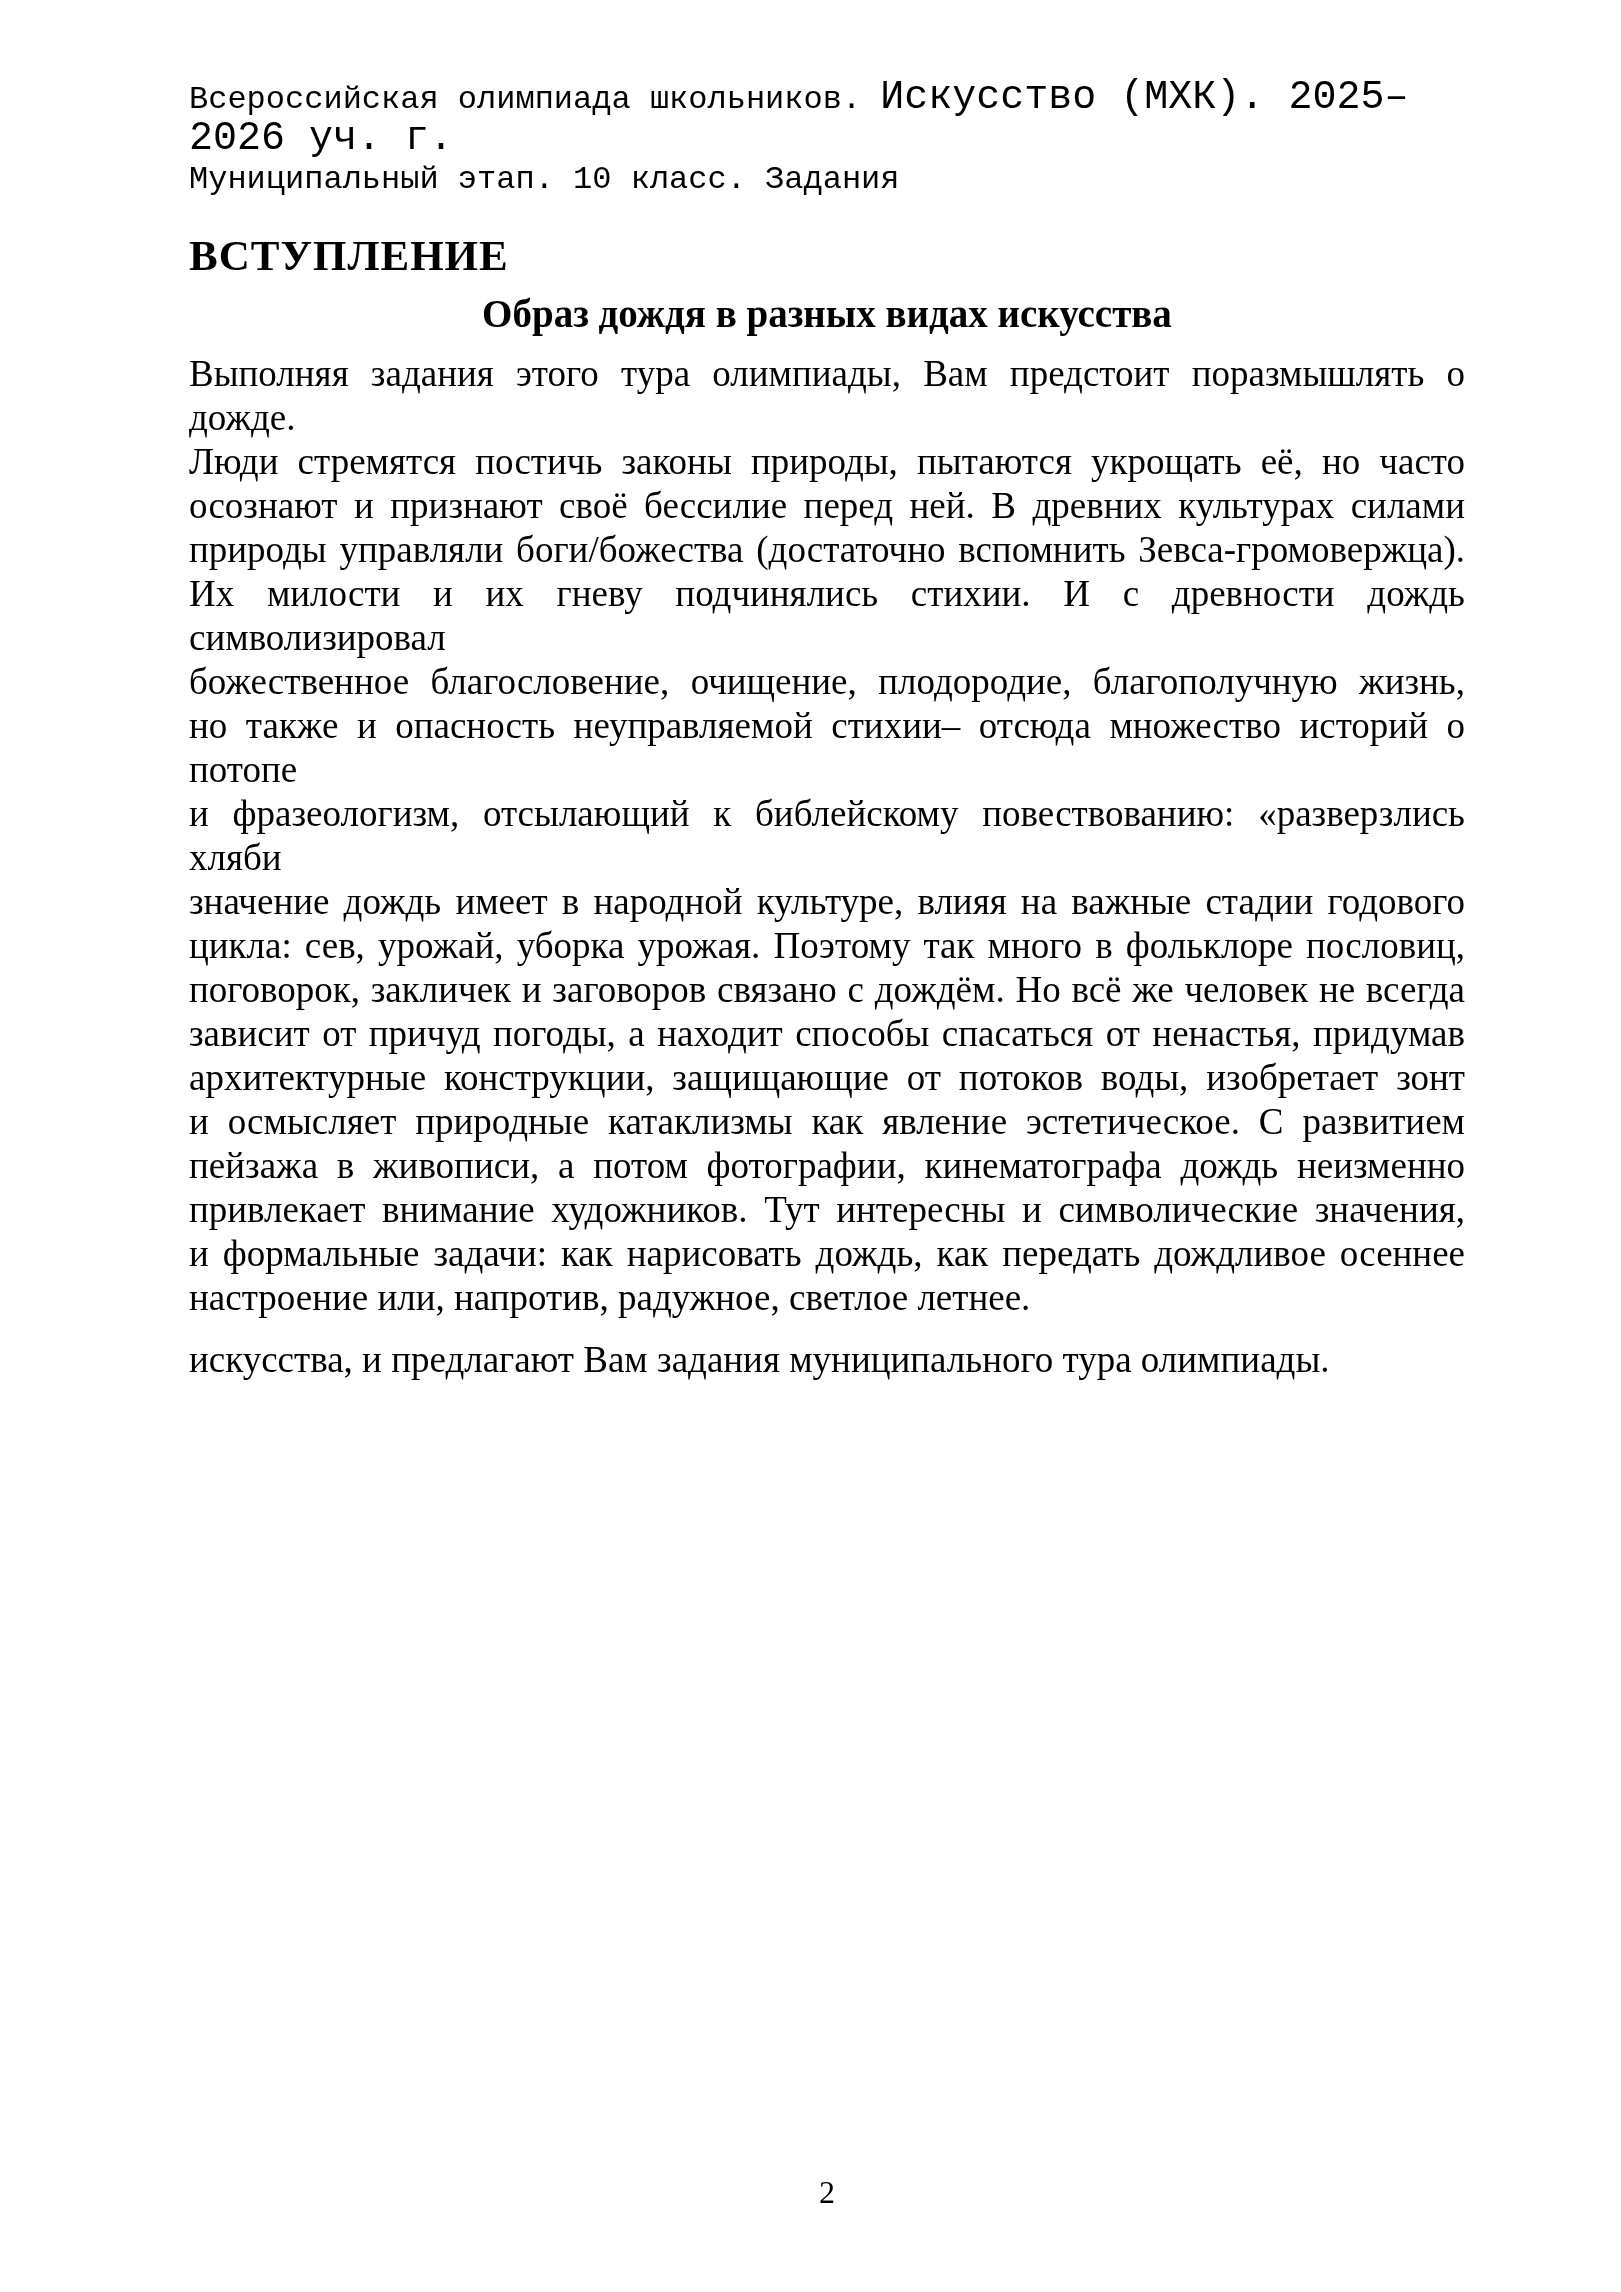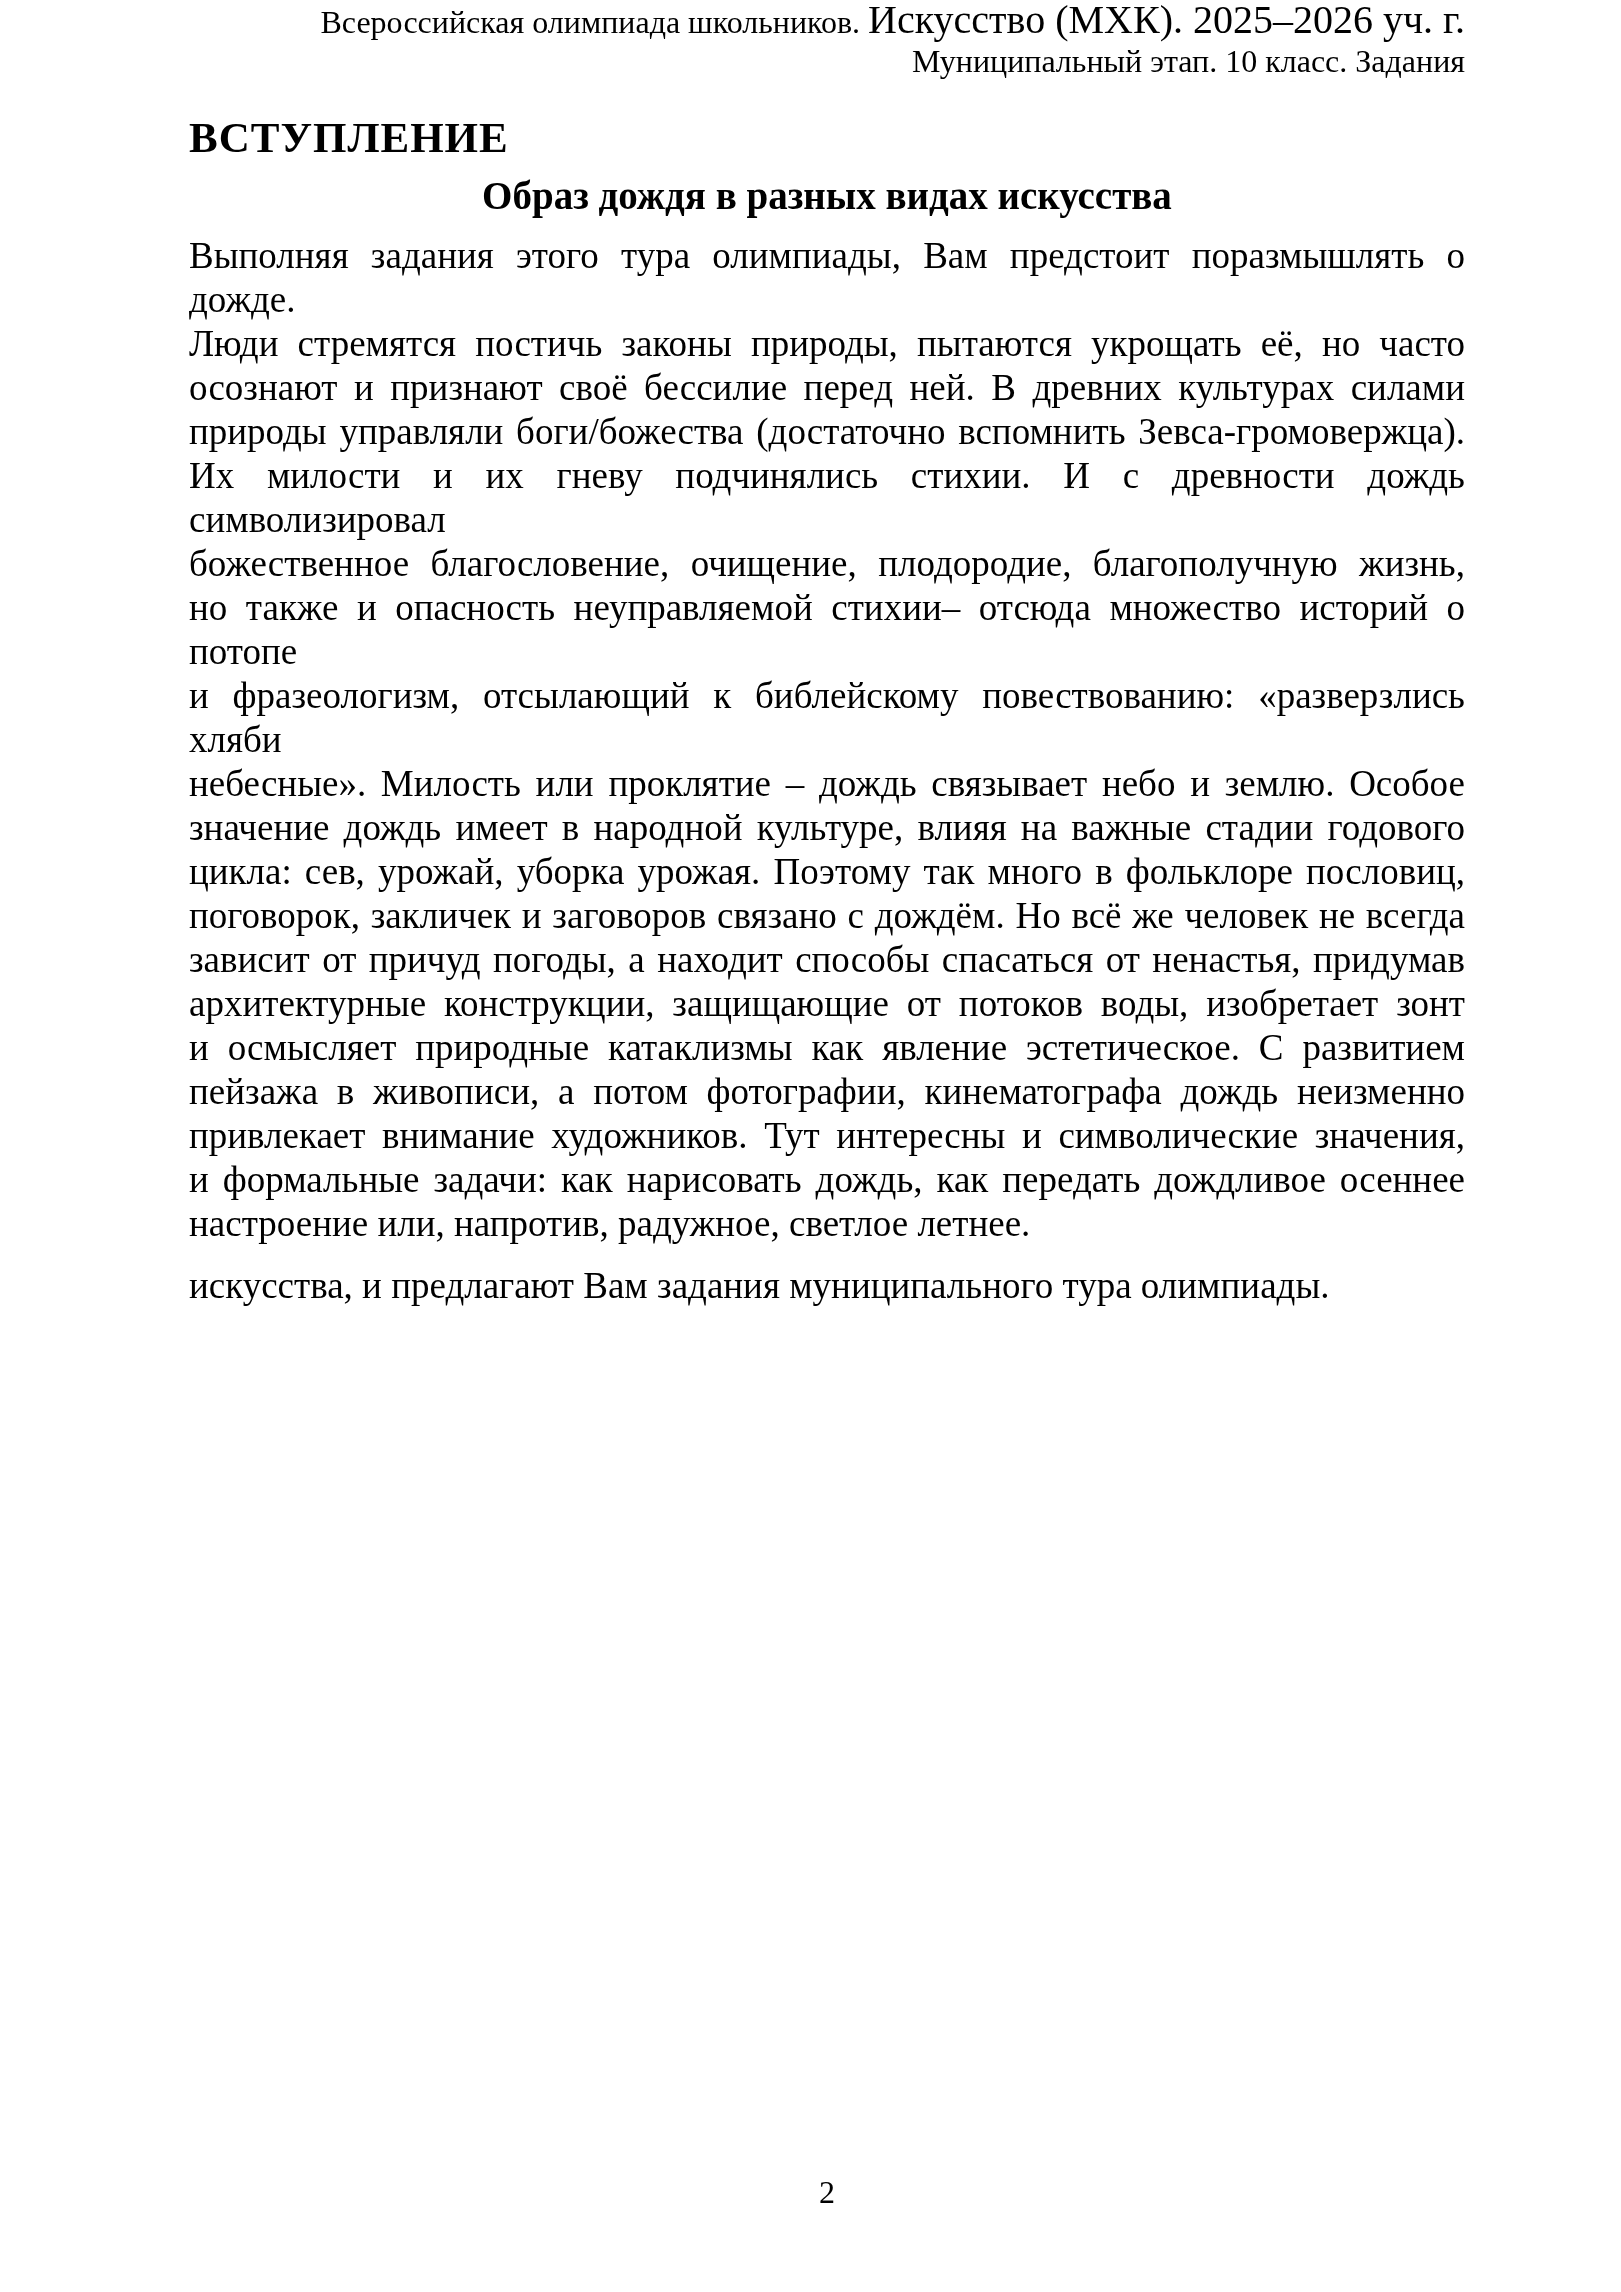--- a/index.html
+++ b/index.html
@@ -16,23 +16,25 @@
     font-family: "Liberation Serif", "DejaVu Serif", serif;
     overflow: hidden;
   }
   .content {
     position: absolute;
     left: 189px;
     top: 0;
     width: 1276px;
   }
   .doc-header {
-    text-align: right;
+    padding-top: 78px;
+    text-align: left;
     font-size: 32px;
     line-height: 39px;
+    font-family: Liberation Mono, monospace;
   }
   .doc-header .hdr-large {
     font-size: 40px;
   }
   .doc-title {
     margin-top: 32px;
     text-align: left;
     font-weight: bold;
     font-size: 43px;
     line-height: 49px;
@@ -89,21 +91,20 @@
 
     <div class="paragraph">
       <div class="jline">Выполняя задания этого тура олимпиады, Вам предстоит поразмышлять о дожде.</div>
       <div class="jline">Люди стремятся постичь законы природы, пытаются укрощать её, но часто</div>
       <div class="jline">осознают и признают своё бессилие перед ней. В древних культурах силами</div>
       <div class="jline">природы управляли боги/божества (достаточно вспомнить Зевса-громовержца).</div>
       <div class="jline">Их милости и их гневу подчинялись стихии. И с древности дождь символизировал</div>
       <div class="jline">божественное благословение, очищение, плодородие, благополучную жизнь,</div>
       <div class="jline">но также и опасность неуправляемой стихии– отсюда множество историй о потопе</div>
       <div class="jline">и фразеологизм, отсылающий к библейскому повествованию: «разверзлись хляби</div>
-      <div class="jline">небесные». Милость или проклятие – дождь связывает небо и землю. Особое</div>
       <div class="jline">значение дождь имеет в народной культуре, влияя на важные стадии годового</div>
       <div class="jline">цикла: сев, урожай, уборка урожая. Поэтому так много в фольклоре пословиц,</div>
       <div class="jline">поговорок, закличек и заговоров связано с дождём. Но всё же человек не всегда</div>
       <div class="jline">зависит от причуд погоды, а находит способы спасаться от ненастья, придумав</div>
       <div class="jline">архитектурные конструкции, защищающие от потоков воды, изобретает зонт</div>
       <div class="jline">и осмысляет природные катаклизмы как явление эстетическое. С развитием</div>
       <div class="jline">пейзажа в живописи, а потом фотографии, кинематографа дождь неизменно</div>
       <div class="jline">привлекает внимание художников. Тут интересны и символические значения,</div>
       <div class="jline">и формальные задачи: как нарисовать дождь, как передать дождливое осеннее</div>
       <div class="jline end">настроение или, напротив, радужное, светлое летнее.</div>

